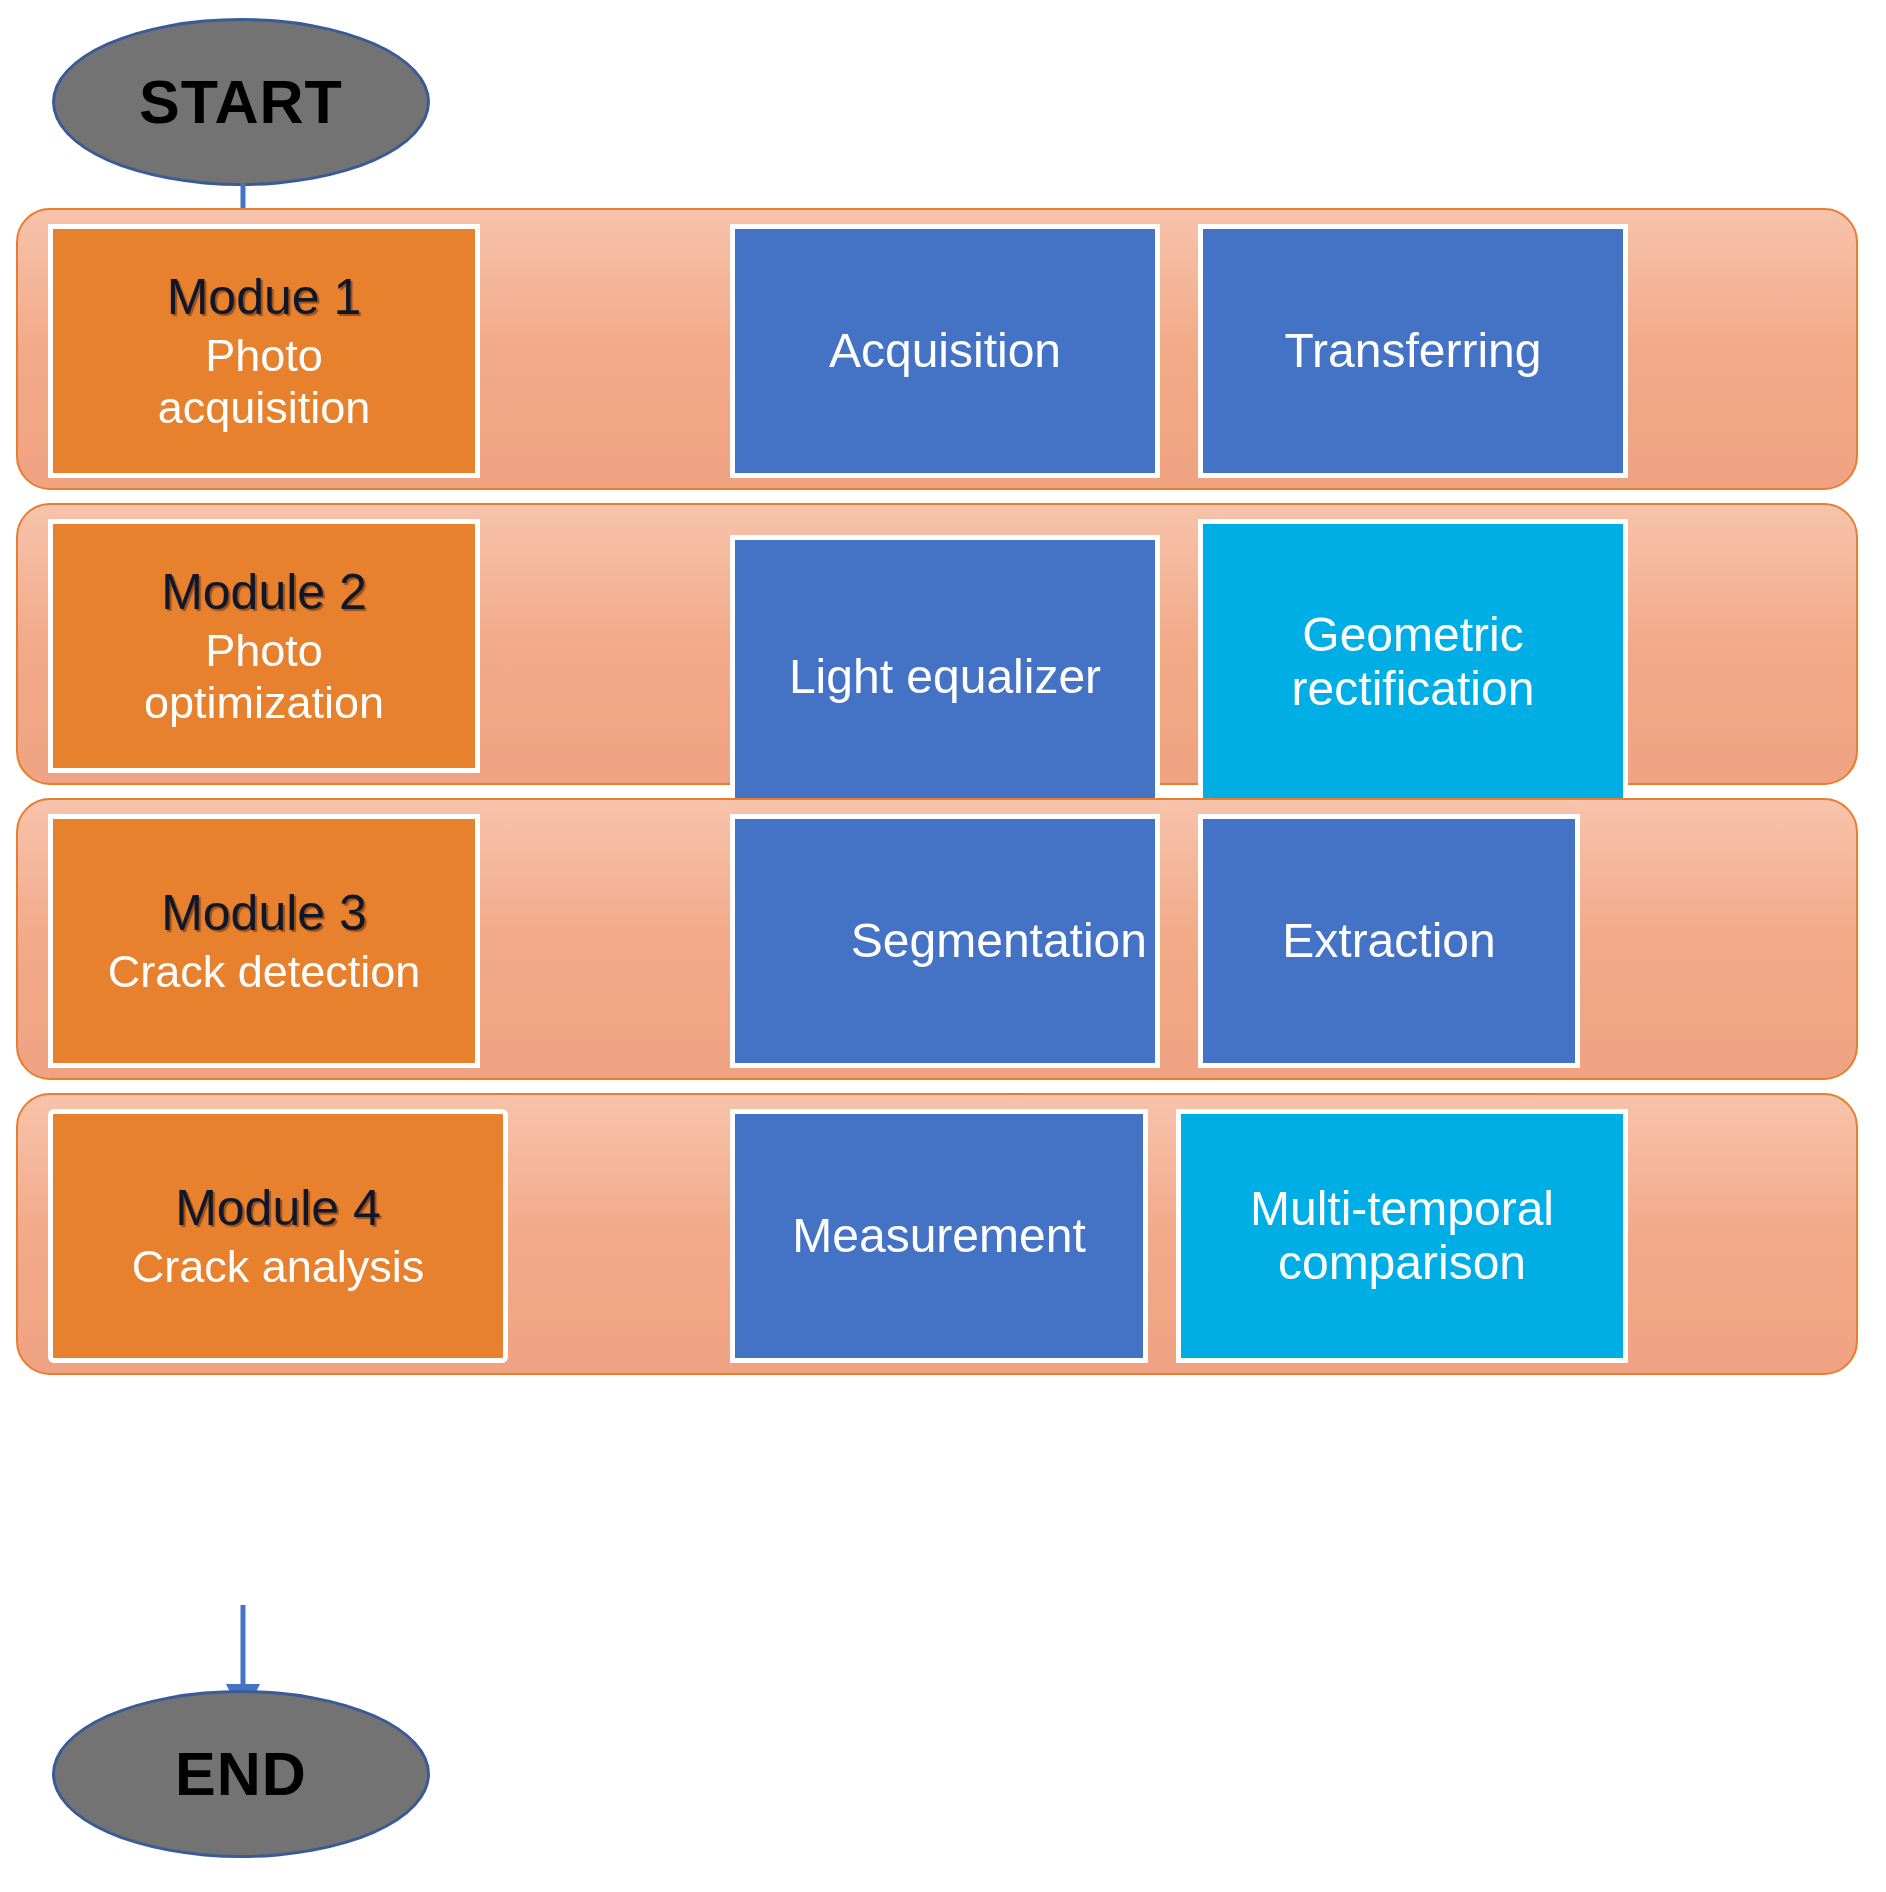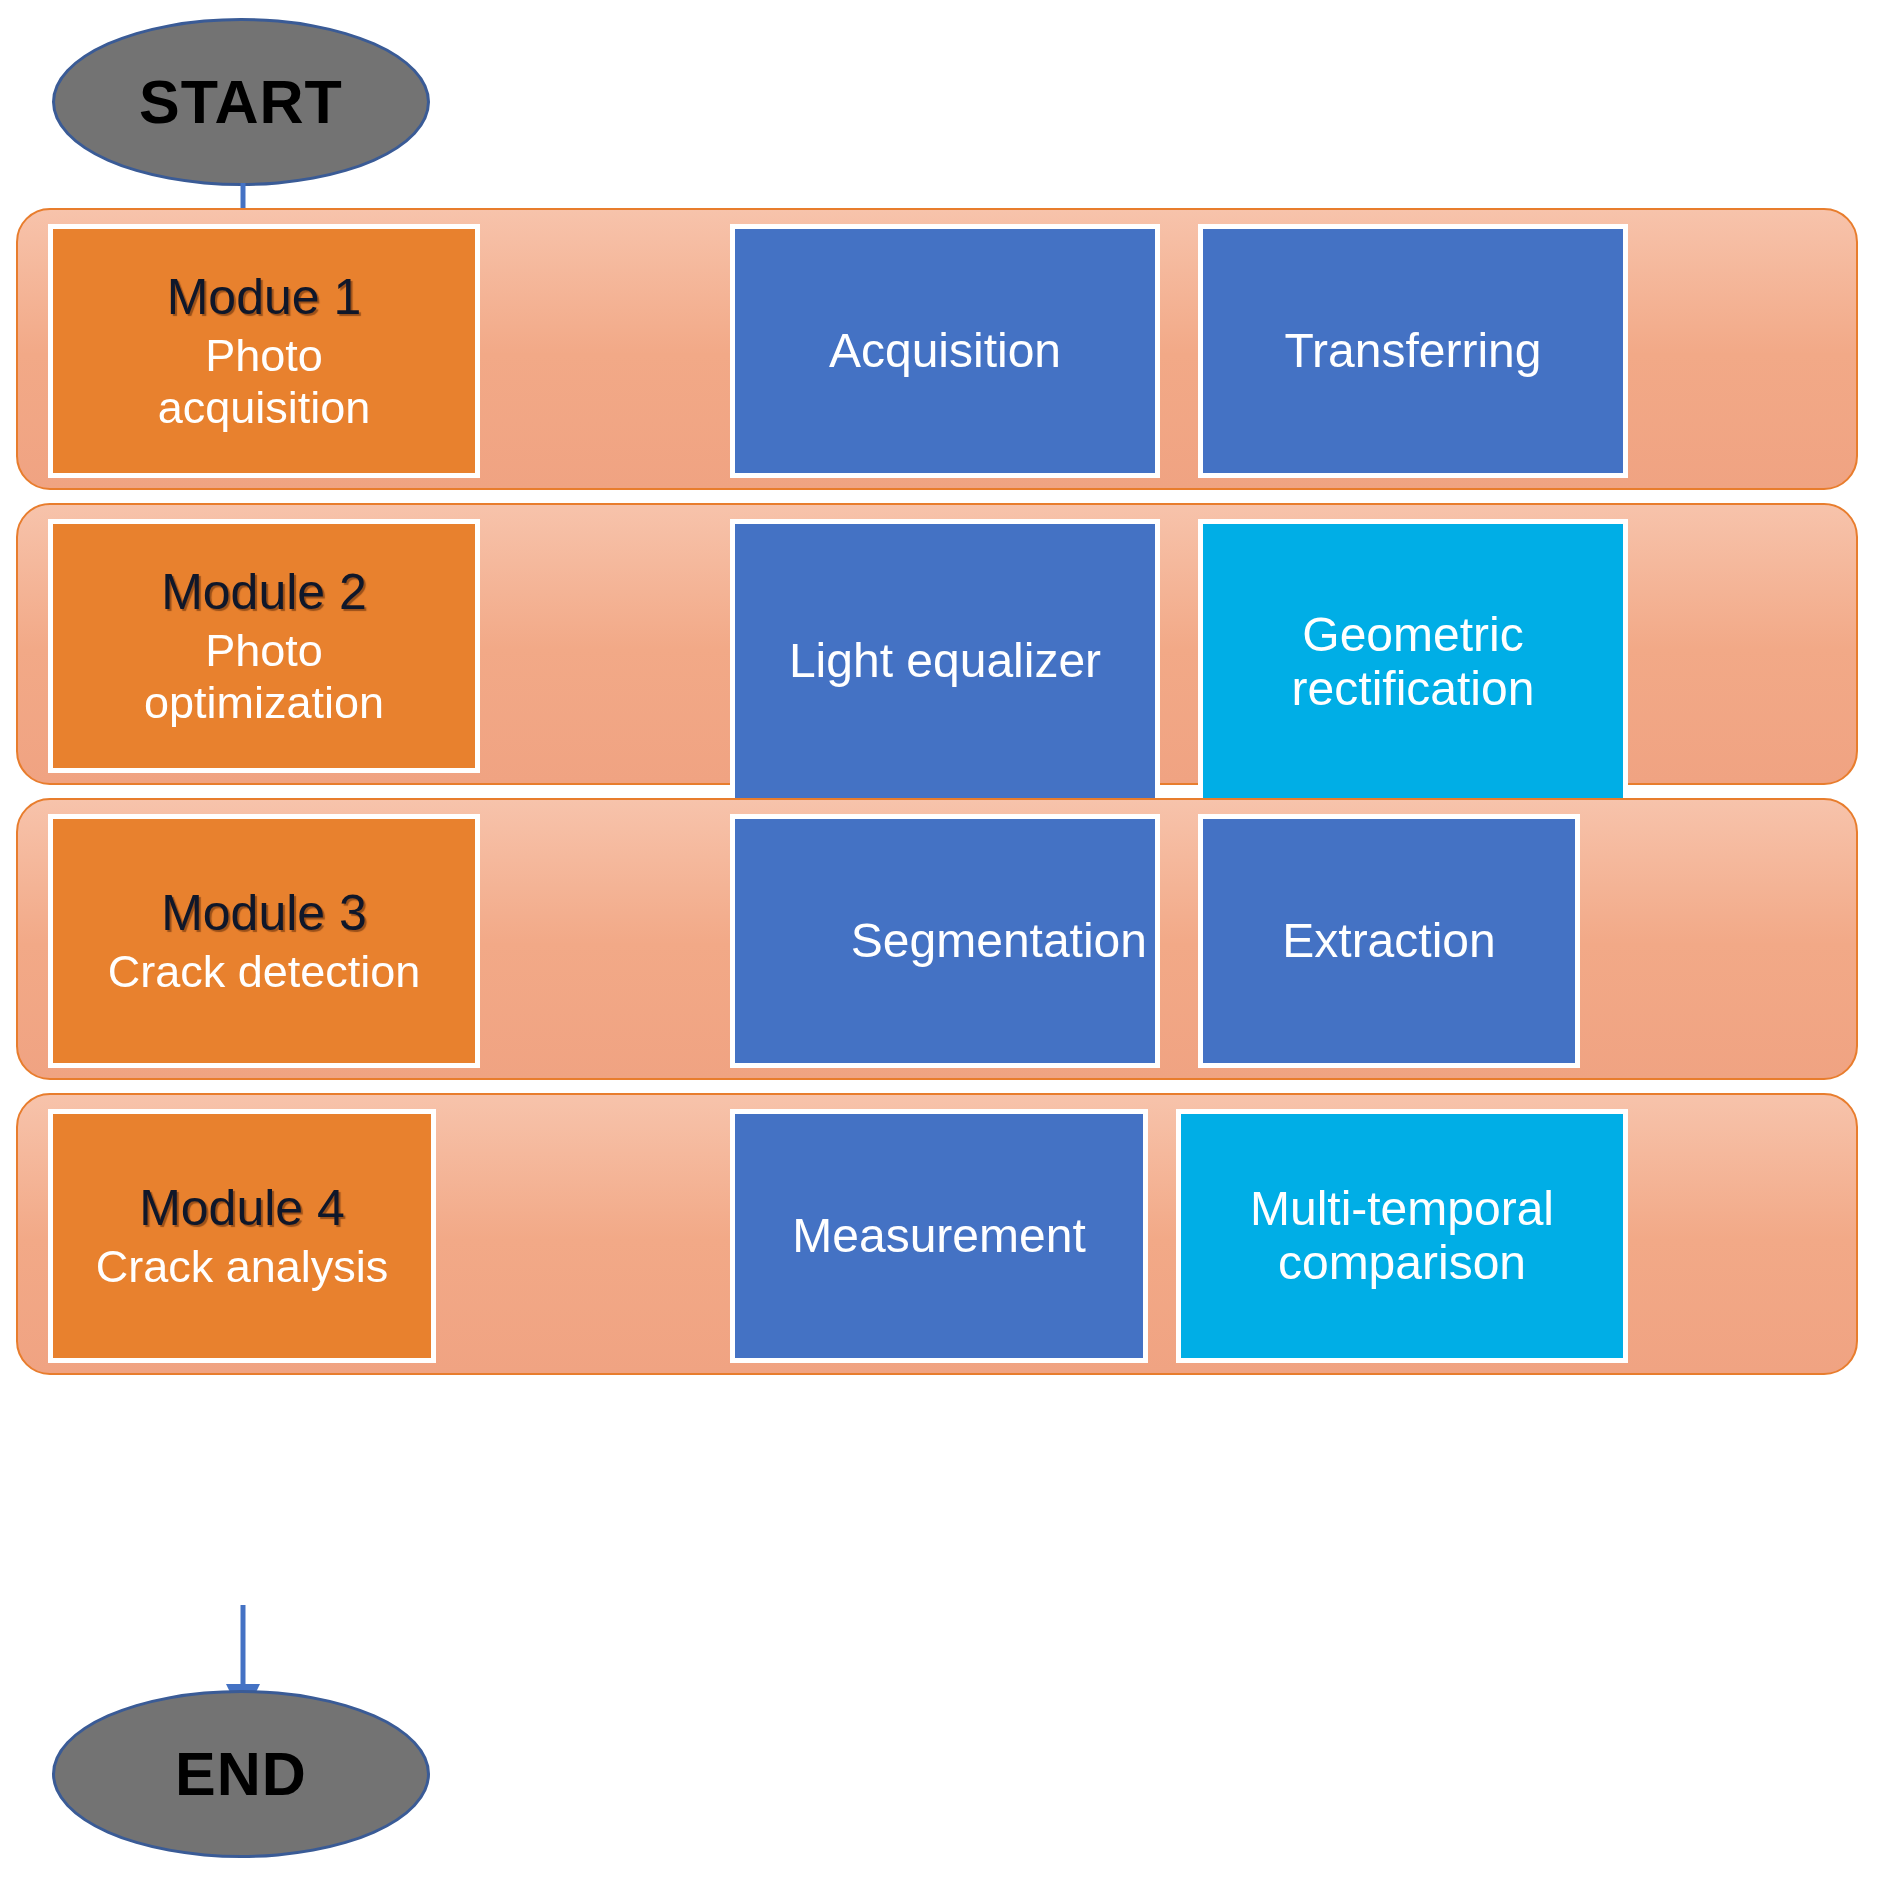--- a/index.html
+++ b/index.html
@@ -154,21 +154,21 @@
   <div class="module-row" id="module-row-2" style="top:503px; height:282px;">
 
     <div class="box orange" style="left:30px; top:14px; width:432px; height:254px;">
       <div class="module-label">
         <div class="module-title">Module 2</div>
         <div class="module-sub">Photo</div>
         <div class="module-sub" style="margin-top:2px;">optimization</div>
       </div>
     </div>
 
-    <div class="box blue" style="left:712px; top:14px; width:430px; height:284px;">
+    <div class="box blue" style="left:712px; top:30px; width:430px; height:284px;">
       <div class="box-label">Light equalizer</div>
     </div>
 
     <div class="box cyan" style="left:1180px; top:14px; width:430px; height:286px;">
       <div class="box-label">
         <div>Geometric</div>
         <div>rectification</div>
       </div>
     </div>
   </div>
@@ -186,21 +186,21 @@
       <div class="box-label">Segmentation</div>
     </div>
 
     <div class="box blue" style="left:1180px; top:14px; width:382px; height:254px;">
       <div class="box-label">Extraction</div>
     </div>
   </div>
 
   <div class="module-row" id="module-row-4" style="top:1093px; height:282px;">
 
-    <div class="box orange" style="left:30px; top:14px; width:388px; height:254px;">
+    <div class="box orange" style="left:30px; top:14px; width:460px; height:254px;border-radius:6px;">
       <div class="module-label">
         <div class="module-title">Module 4</div>
         <div class="module-sub">Crack analysis</div>
       </div>
     </div>
 
     <div class="box blue" style="left:712px; top:14px; width:418px; height:254px;">
       <div class="box-label">Measurement</div>
     </div>
 

